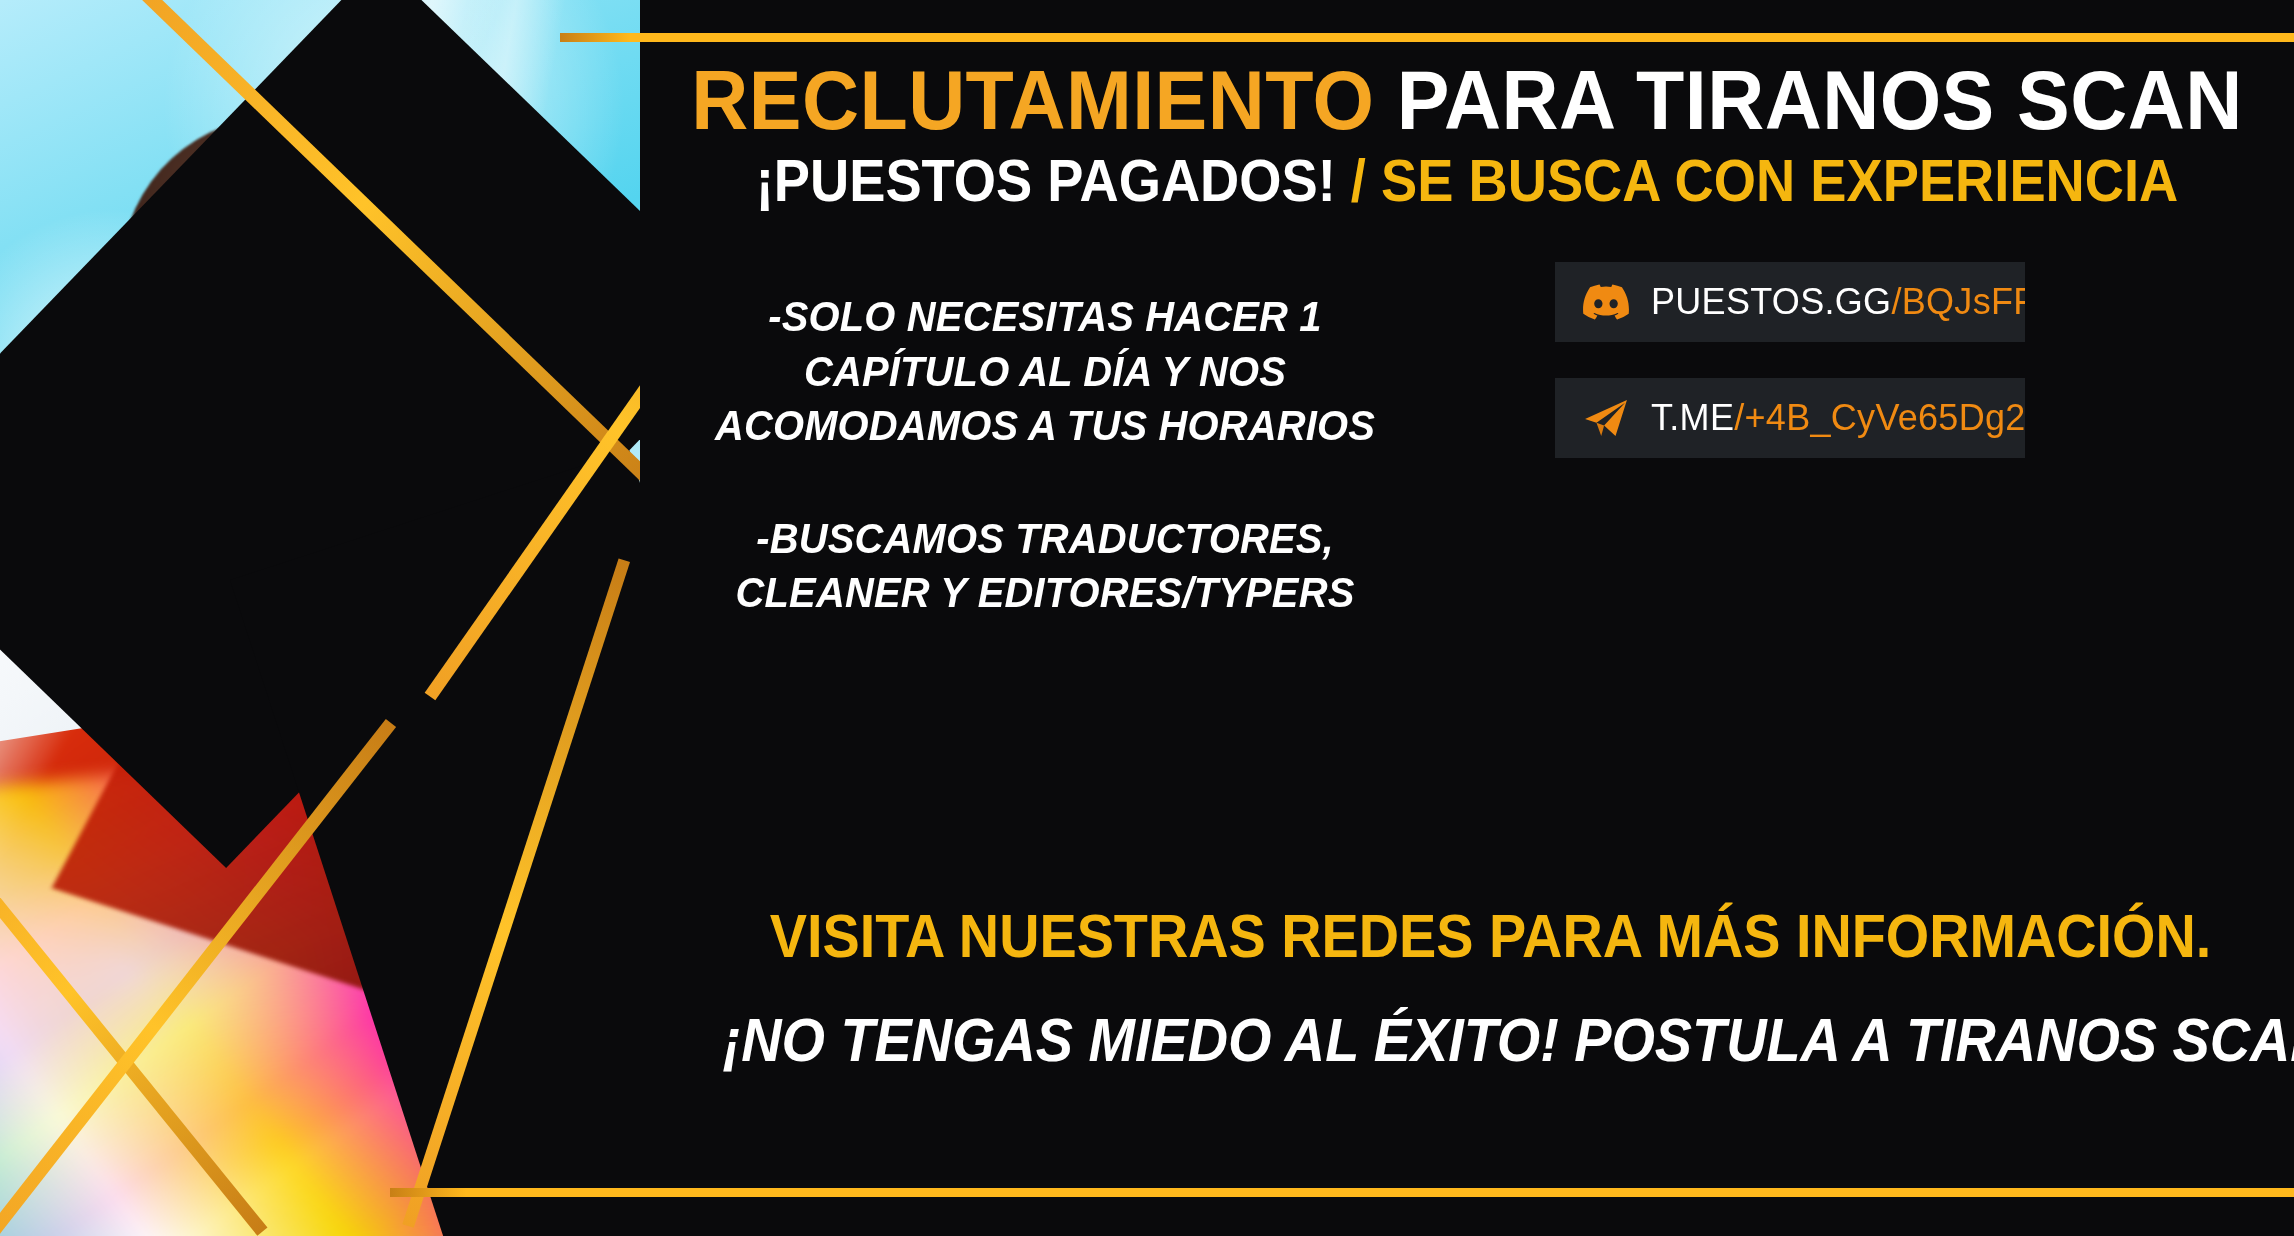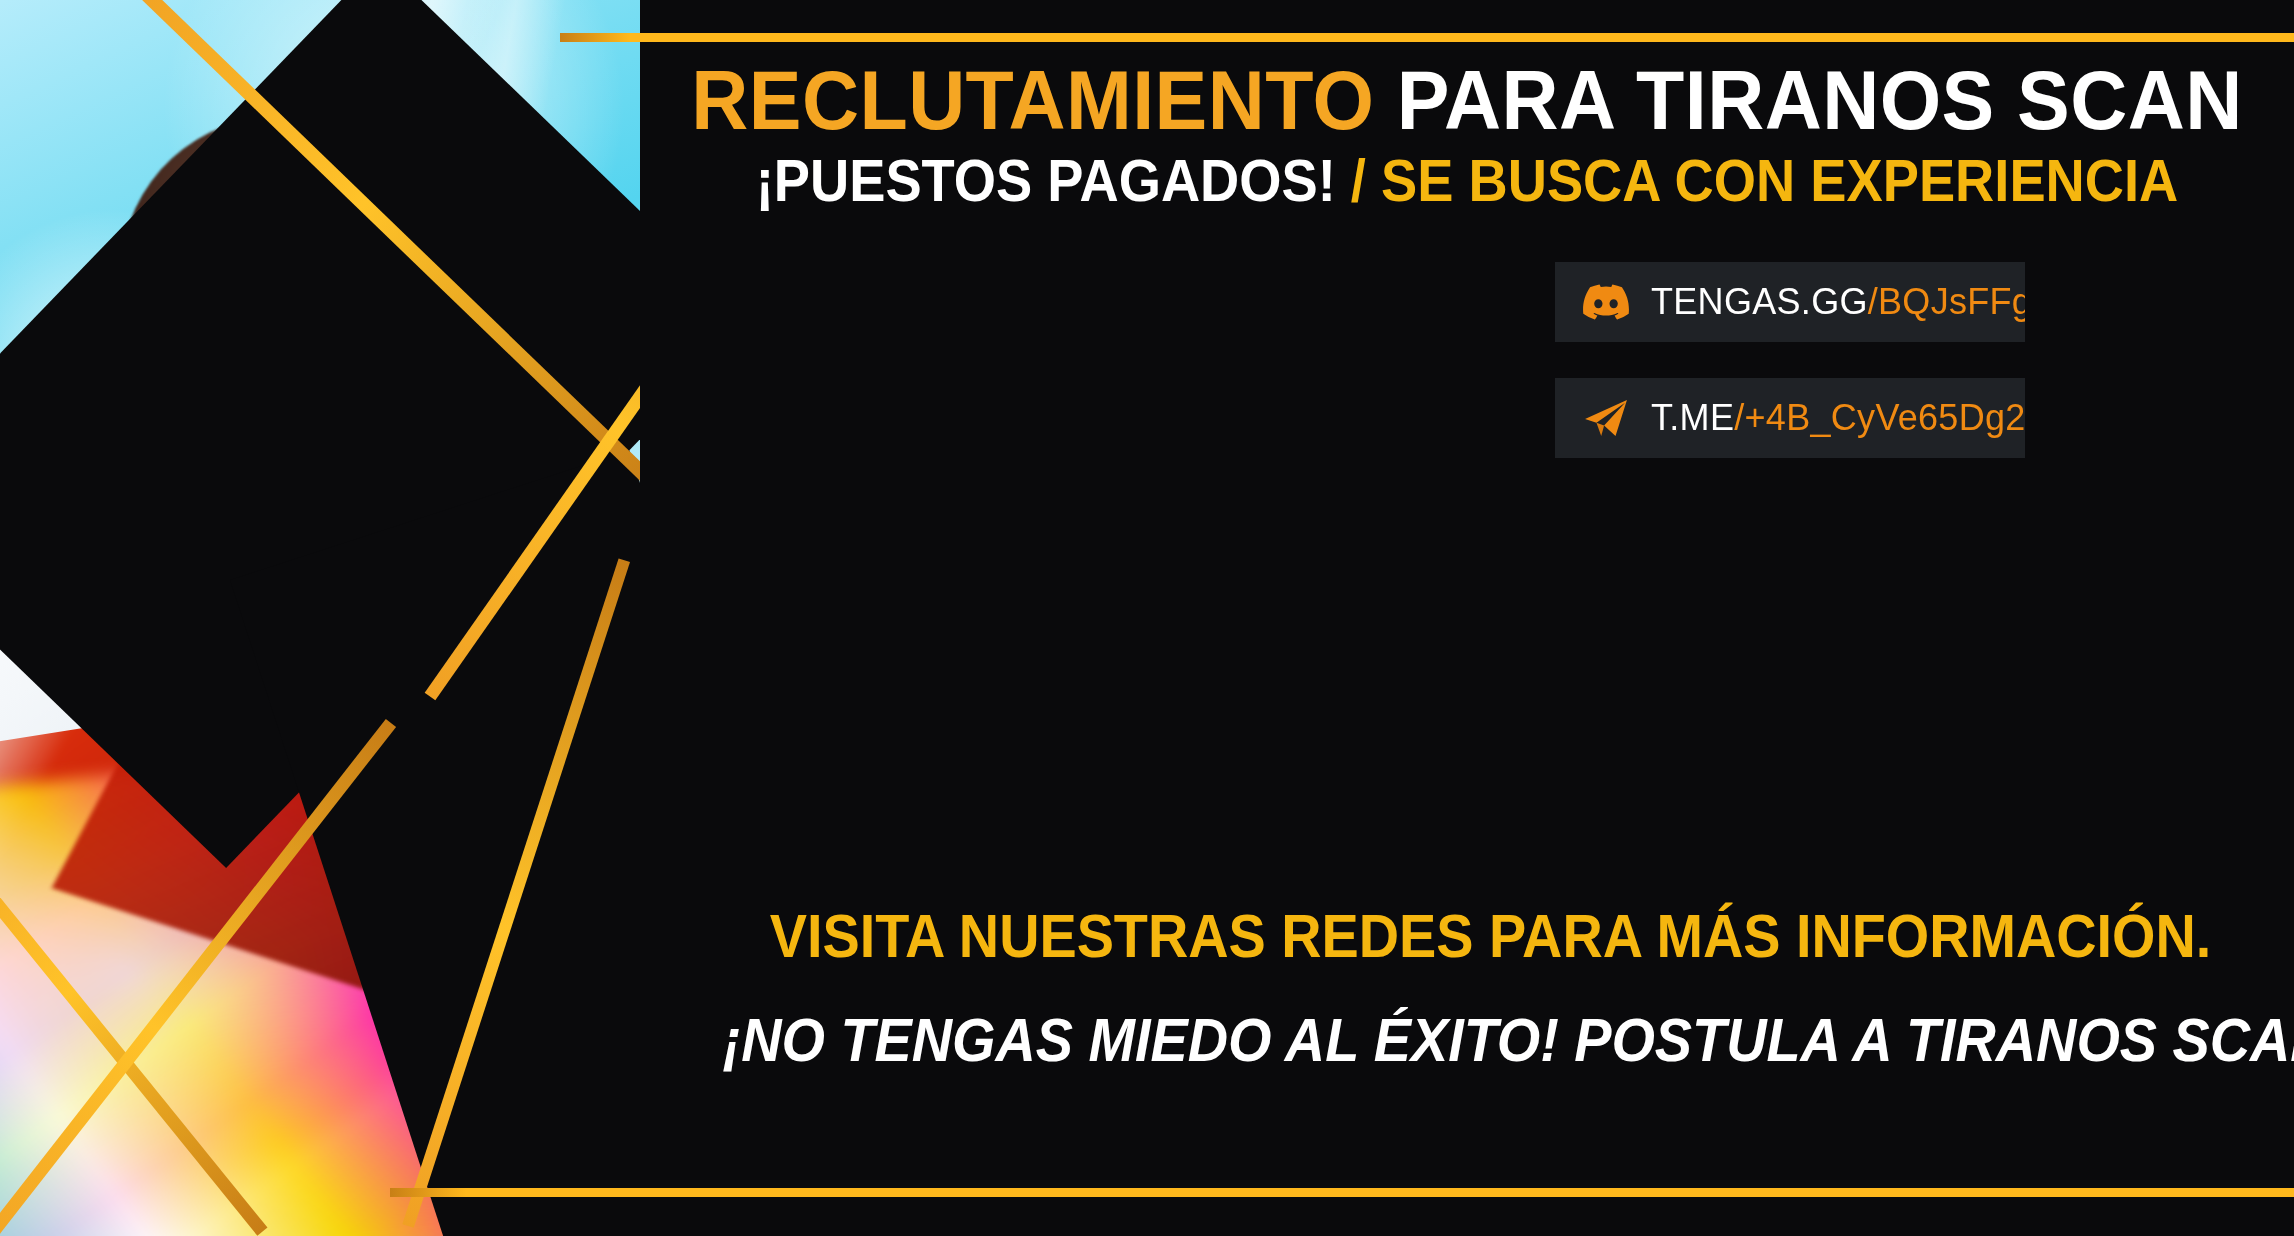--- a/index.html
+++ b/index.html
@@ -271,31 +271,35 @@
     <div class="gold-rule bottom"></div>
 
     <div class="headline">
       <span class="hl-orange">RECLUTAMIENTO</span><span class="hl-white"> PARA TIRANOS SCAN</span>
     </div>
 
     <div class="subline">
       <span class="sl-white">¡PUESTOS PAGADOS!</span><span class="sl-orange"> / SE BUSCA CON EXPERIENCIA</span>
     </div>
 
+    <div class="bullets">
+      <div class="bullet b1">-SOLO NECESITAS HACER 1 CAPÍTULO AL DÍA Y NOS ACOMODAMOS A TUS HORARIOS</div>
+      <div class="bullet b2">-BUSCAMOS TRADUCTORES, CLEANER Y EDITORES/TYPERS</div>
+    </div>
 
     <div class="contacts">
 
       <div class="contact-box">
         <span class="c-icon">
           <svg width="46" height="36" viewBox="0 0 71 55" fill="#f08a12">
             <path d="M60.1 4.9A58.5 58.5 0 0 0 45.6.4a.2.2 0 0 0-.2.1c-.6 1.1-1.3 2.6-1.8 3.8a54 54 0 0 0-16.2 0c-.5-1.2-1.2-2.7-1.9-3.8a.2.2 0 0 0-.2-.1A58.4 58.4 0 0 0 10.8 4.9a.2.2 0 0 0-.1.1C1.6 18.7-.9 32.1.4 45.4a.2.2 0 0 0 .1.2 58.8 58.8 0 0 0 17.7 9 .2.2 0 0 0 .2-.1c1.4-1.9 2.6-3.8 3.6-5.9a.2.2 0 0 0-.1-.3c-1.9-.7-3.7-1.6-5.5-2.6a.2.2 0 0 1 0-.4l1.1-.9a.2.2 0 0 1 .2 0c11.6 5.3 24.1 5.3 35.5 0a.2.2 0 0 1 .2 0l1.1.9a.2.2 0 0 1 0 .4c-1.8 1-3.6 1.9-5.5 2.6a.2.2 0 0 0-.1.3c1 2.1 2.3 4 3.6 5.9a.2.2 0 0 0 .2.1 58.6 58.6 0 0 0 17.8-9 .2.2 0 0 0 .1-.2c1.5-15.4-2.4-28.7-10.3-40.4a.2.2 0 0 0-.1-.1zM23.7 37.3c-3.5 0-6.4-3.2-6.4-7.1s2.8-7.1 6.4-7.1c3.6 0 6.5 3.2 6.4 7.1 0 3.9-2.8 7.1-6.4 7.1zm23.6 0c-3.5 0-6.4-3.2-6.4-7.1s2.8-7.1 6.4-7.1c3.6 0 6.5 3.2 6.4 7.1 0 3.9-2.8 7.1-6.4 7.1z"></path>
           </svg>
         </span>
         <span class="c-text">
-          <span>TENGAS.GG</span><span class="c-accent">/</span><span class="c-code-up">BQJsFFgHJd</span>
+          <span>PUESTOS.GG</span><span class="c-accent">/</span><span class="c-code-up">BQJsFFgHJd</span>
         </span>
       </div>
 
       <div class="contact-box">
         <span class="c-icon">
           <svg width="46" height="40" viewBox="0 0 48 42" fill="#f08a12">
             <path d="M2 22 L46 2 L34 40 L22 29 L44 5 L14 26 Z"></path>
             <path d="M14 26 L22 29 L19 40 Z" fill="#d97a0e"></path>
           </svg>
         </span>

